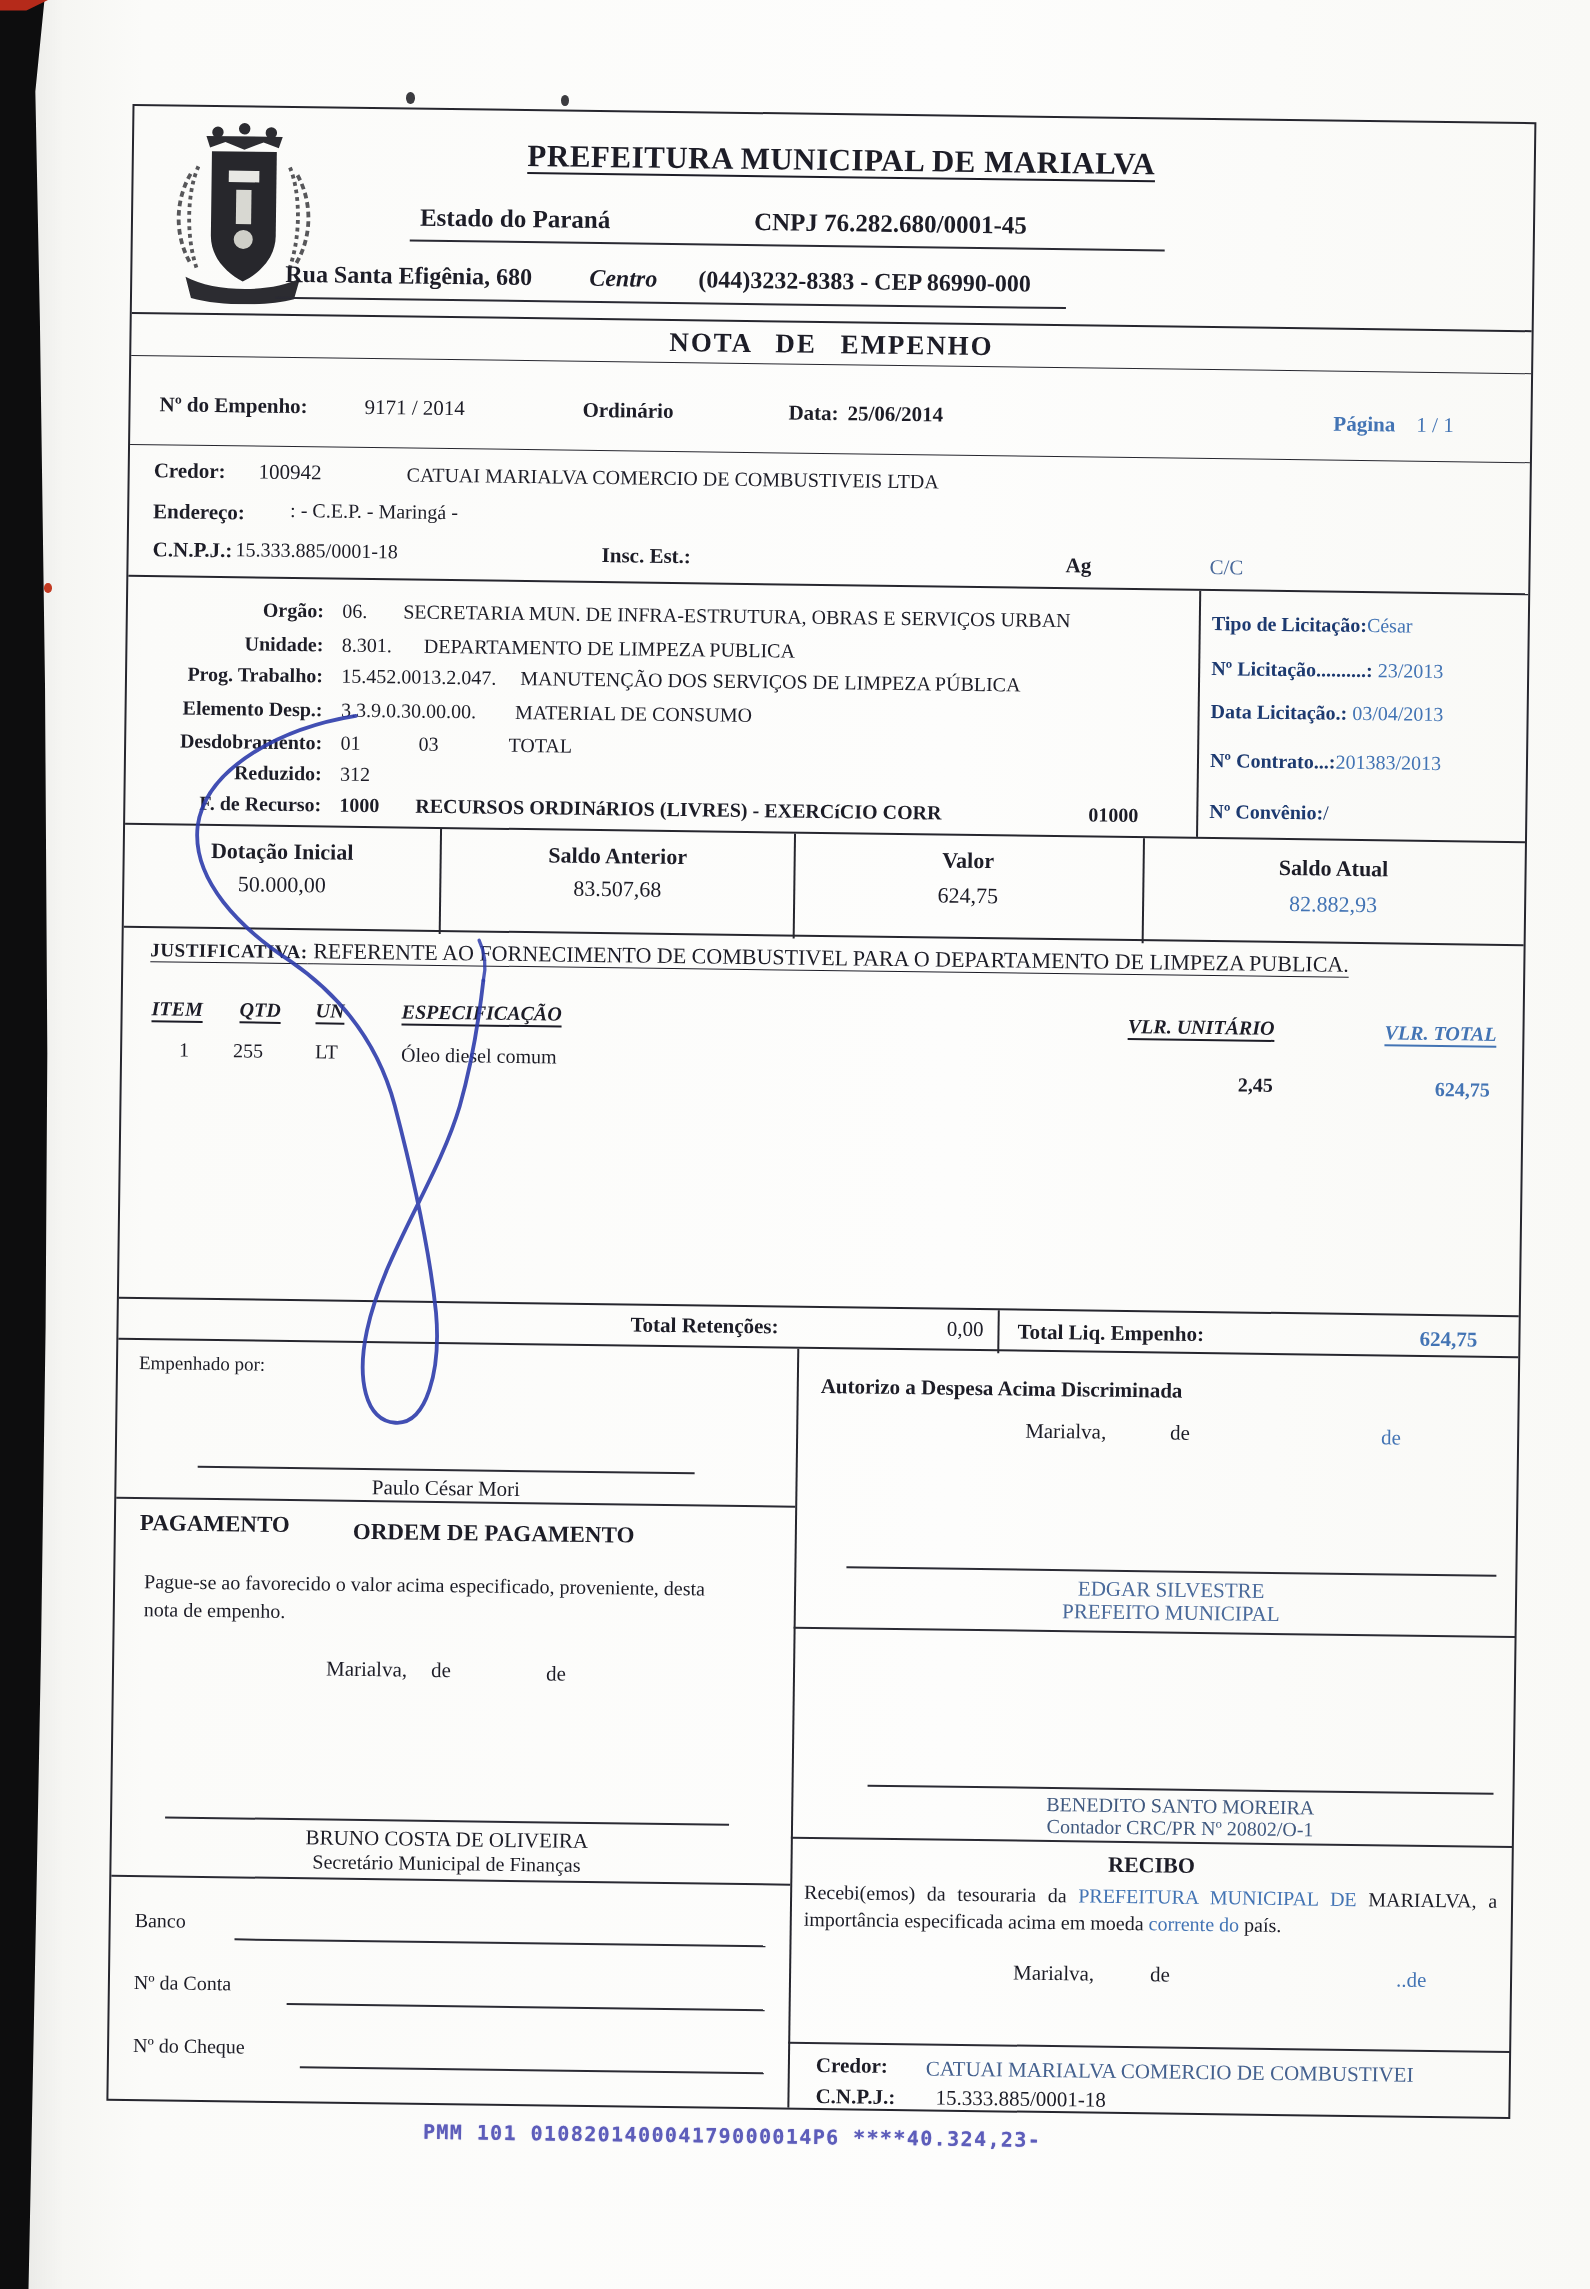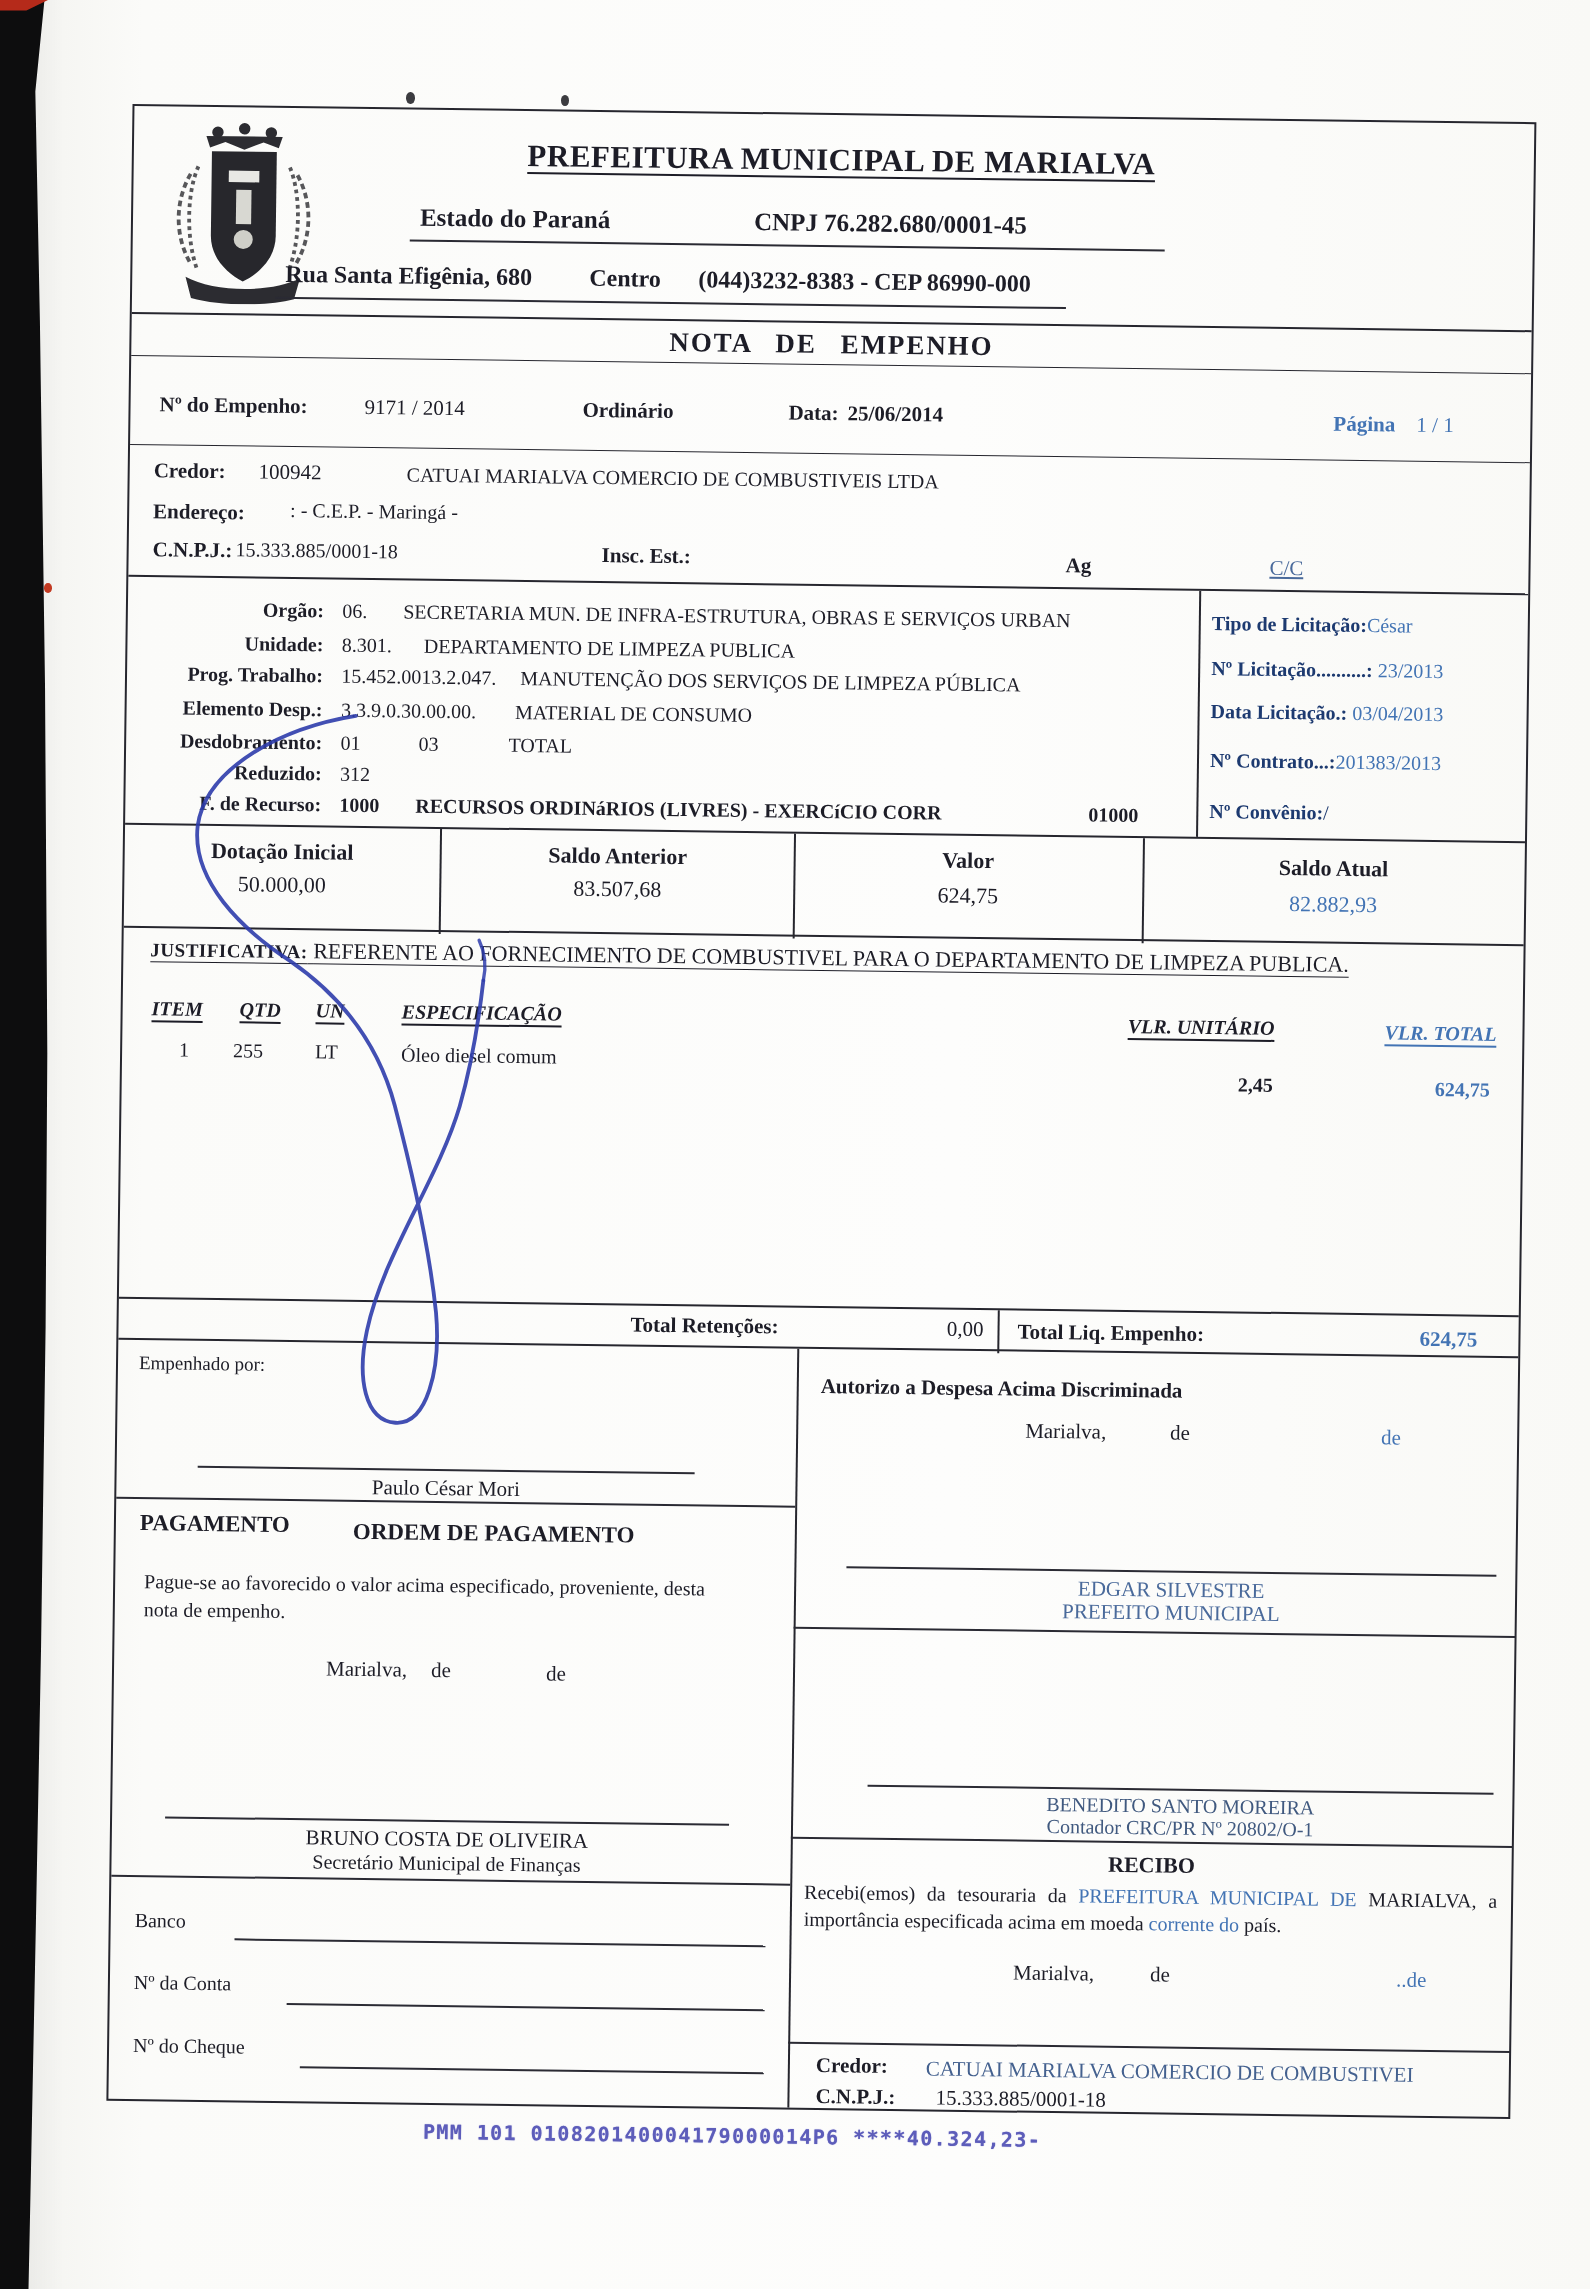--- a/index.html
+++ b/index.html
@@ -70,21 +70,21 @@
         <path d="M42,28 L58,28 L58,34 L42,34 Z" fill="#e8e8e4"></path>
         <path d="M46,38 L54,38 L54,56 L46,56 Z" fill="#d8d8d2"></path>
         <circle cx="50" cy="64" r="5" fill="#cfcfc8"></circle>
         <path d="M20,84 C35,92 65,92 80,84 L77,95 C62,99 38,99 23,95 Z" fill="#2c2c31"></path>
       </svg>
       <div class="abs b u center" style="left:225px;top:27px;width:965px;font-size:31px;letter-spacing:0.5px;">PREFEITURA MUNICIPAL DE MARIALVA</div>
       <span class="abs b" style="left:287px;top:94px;font-size:25px;">Estado do Paraná</span>
       <span class="abs b" style="left:621px;top:94px;font-size:25px;">CNPJ 76.282.680/0001-45</span>
       <div class="rule" style="left:277px;top:130px;width:755px;"></div>
       <span class="abs b" style="left:153px;top:153px;font-size:24px;">Rua Santa Efigênia, 680</span>
-      <span class="abs b" style="left:457px;top:153px;font-size:24px;">Centro</span>
+      <span class="abs b" style="left:457px;top:153px;font-size:24px;font-style:italic;">Centro</span>
       <span class="abs b" style="left:566px;top:153px;font-size:24px;">(044)3232-8383  -  CEP 86990-000</span>
       <div class="rule" style="left:143px;top:189px;width:791px;"></div>
     </div>
 
     <div class="sec bb2 center" style="top:208px;height:42px;">
       <span class="b" style="font-size:27px;letter-spacing:1.9px;word-spacing:15.3px;line-height:42px;">NOTA  DE  EMPENHO</span>
     </div>
 
     <div class="sec bb2" style="top:250px;height:89px;font-size:21px;">
       <span class="abs b" style="left:29px;top:36px;">Nº do Empenho:</span>
@@ -99,21 +99,21 @@
     <div class="sec bb3" style="top:339px;height:132px;font-size:21px;">
       <span class="abs b" style="left:24px;top:13.4px;">Credor:</span>
       <span class="abs" style="left:129px;top:13.4px;">100942</span>
       <span class="abs" style="left:277px;top:15.3px;font-size:20px;">CATUAI MARIALVA COMERCIO DE COMBUSTIVEIS LTDA</span>
       <span class="abs b" style="left:24px;top:54px;">Endereço:</span>
       <span class="abs" style="left:161px;top:52px;font-size:20px;">: - C.E.P.  -  Maringá -</span>
       <span class="abs b" style="left:24px;top:92px;">C.N.P.J.:</span>
       <span class="abs" style="left:107px;top:92px;font-size:20px;">15.333.885/0001-18</span>
       <span class="abs b" style="left:473px;top:92px;">Insc. Est.:</span>
       <span class="abs b" style="left:937px;top:96px;">Ag</span>
-      <span class="abs bluegray" style="left:1141px;top:96px;text-decoration:underline;">C/C</span>
+      <span class="abs bluegray" style="left:1081px;top:96px;">C/C</span>
     </div>
 
     <div class="sec" style="top:471px;height:246px;font-size:20px;">
       <div class="vdiv" style="left:1071px;top:0;height:246px;"></div>
 
       <div class="abs" style="left:0;top:20px;width:1061px;white-space:nowrap;">
         <span class="b" style="display:inline-block;width:196px;text-align:right;">Orgão:</span>
         <span style="margin-left:13.4px;">06.</span>
         <span style="margin-left:31px;">SECRETARIA MUN. DE INFRA-ESTRUTURA, OBRAS E SERVIÇOS URBAN</span>
       </div>

